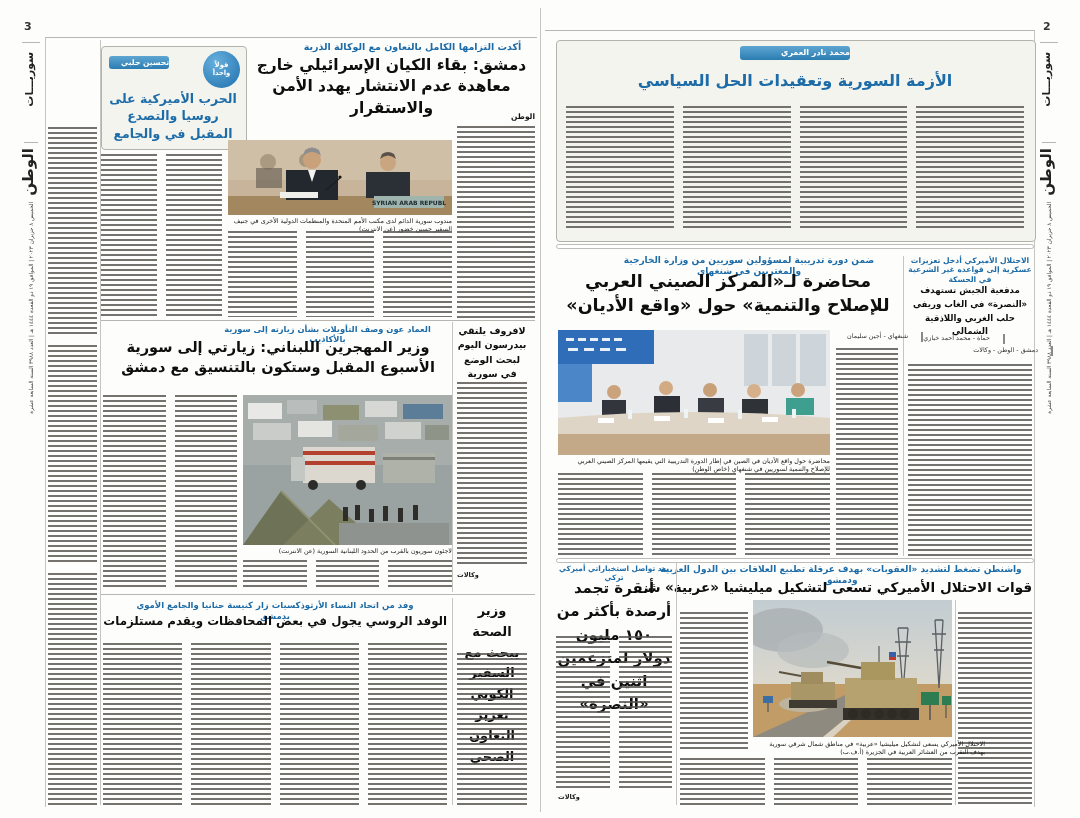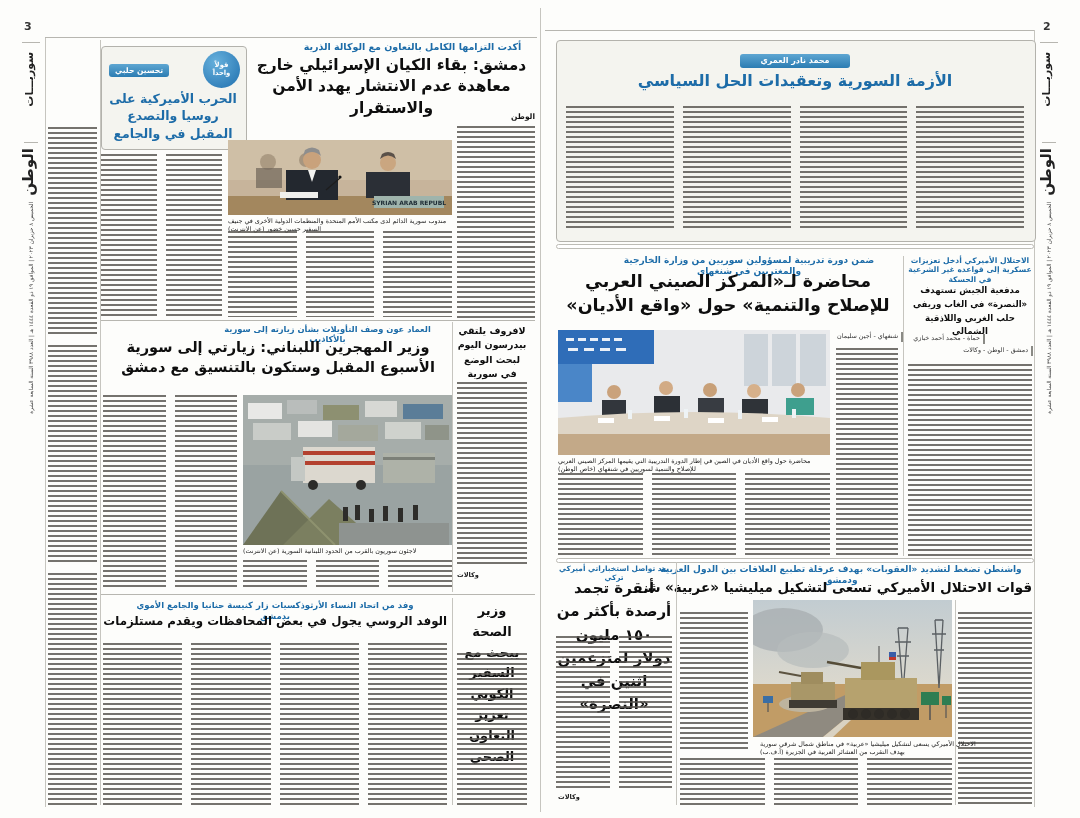--- a/index.html
+++ b/index.html
@@ -9,28 +9,28 @@
   .hln{position:absolute;height:1px;background:#b7b6b0;}
   .vln{position:absolute;width:1px;background:#c6c5bf;}
   .sep{position:absolute;height:3px;border:1px solid #bdbcb6;border-radius:3px;background:#fff;}
   .box{position:absolute;border:1px solid #b3b2ac;background:#f4f4ef;border-radius:4px;}
   .kick{position:absolute;color:#1d6ca8;font-weight:700;text-align:center;line-height:1.25;}
   .hl{position:absolute;font-weight:900;color:#0e0e0e;text-align:center;line-height:1.38;}
   .hlb{position:absolute;font-weight:700;color:#1d6ca8;text-align:center;line-height:1.38;}
   .tx{background:repeating-linear-gradient(#57544f 0 1.8px,transparent 1.8px 5px);opacity:.82;}
   .cols{position:absolute;display:flex;gap:9px;}
   .cols>div{flex:1;}
-  .cap{position:absolute;font-size:6.4px;color:#1c1c1c;text-align:left;line-height:1.3;}
+  .cap{position:absolute;font-size:6.4px;color:#1c1c1c;text-align:right;line-height:1.3;}
   .byl{position:absolute;background:linear-gradient(#5ea6d2,#2b7cb2);color:#fff;border-radius:3px;
-       text-align:center;font-weight:700;margin-top:8px;}
+       text-align:right;font-weight:700;}
   .badge{position:absolute;border-radius:50%;background:radial-gradient(circle at 35% 30%,#66b0dc,#1f6fae);
          color:#fff;font-weight:700;display:flex;align-items:center;justify-content:center;
          text-align:center;line-height:1.15;}
-  .src{position:absolute;font-size:6.4px;color:#333;border-right:2px solid #8a8a85;padding-right:3px;
-       text-align:right;line-height:1.55;}
+  .src{position:absolute;font-size:6.4px;color:#333;border-right:2px solid #8a8a85;padding-right:13px;
+       text-align:right;line-height:1.55;margin-left:10px;}
   .ender{position:absolute;font-size:6.6px;font-weight:700;color:#222;}
   .vtext{position:absolute;transform:rotate(-90deg);transform-origin:0 0;white-space:nowrap;color:#222;}
   .pg{position:absolute;font-size:11px;color:#333;font-weight:700;}
   .photo{position:absolute;overflow:hidden;background:#ddd;}
   .photo svg{display:block;width:100%;height:100%;}
   .lbl{position:absolute;font-weight:700;color:#111;}
 </style>
 </head>
 <body>
 

